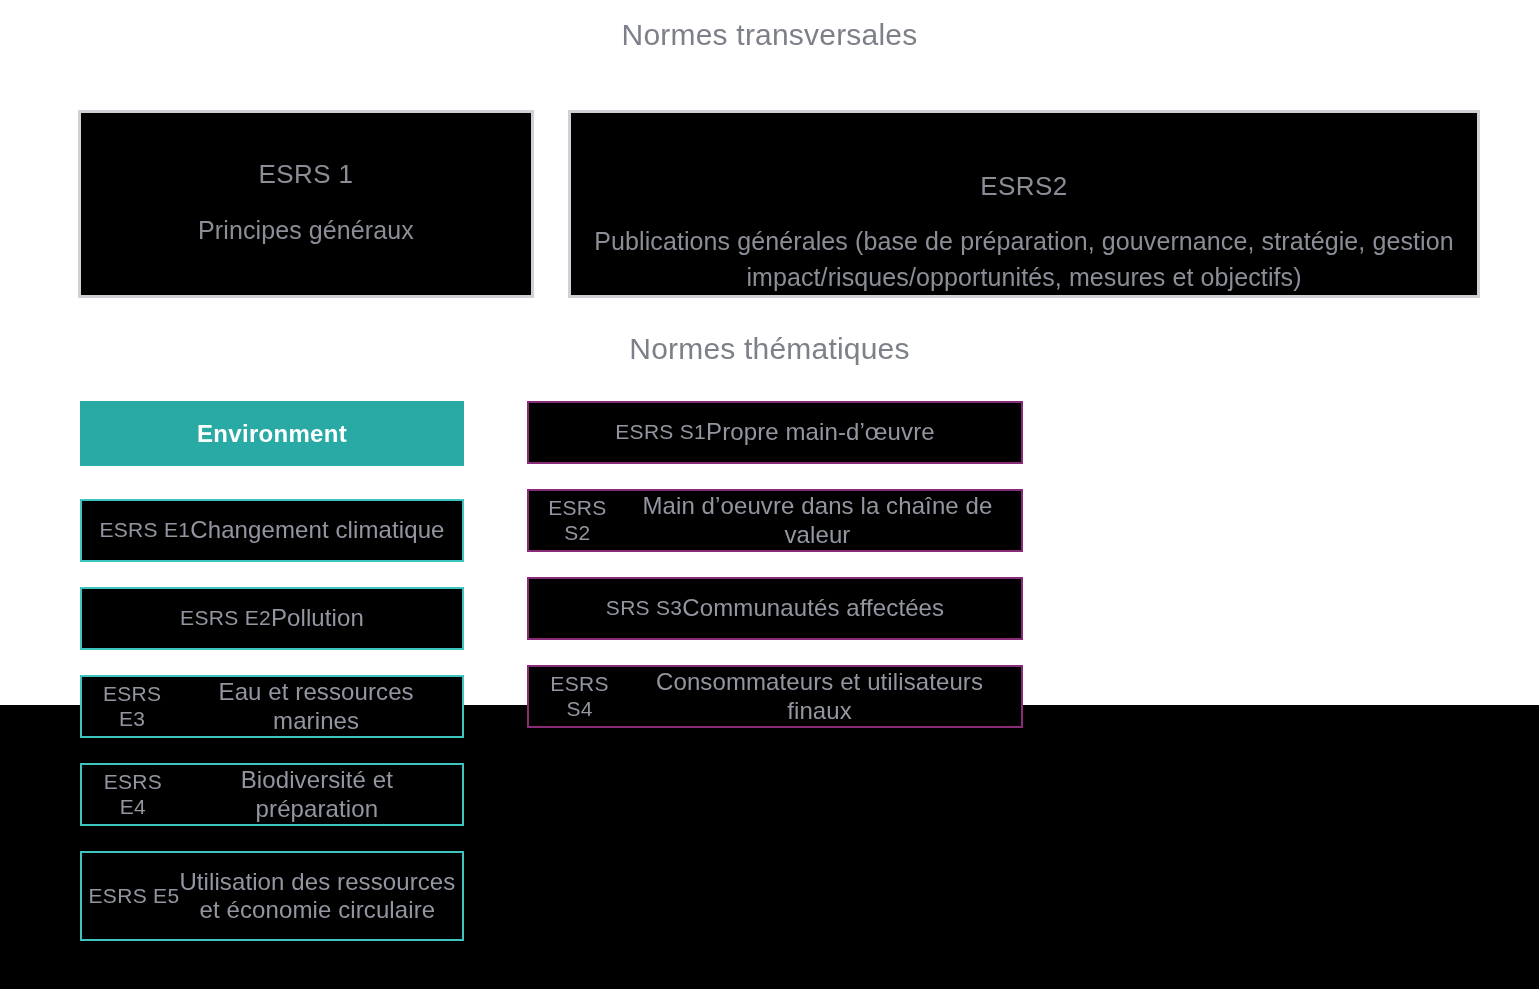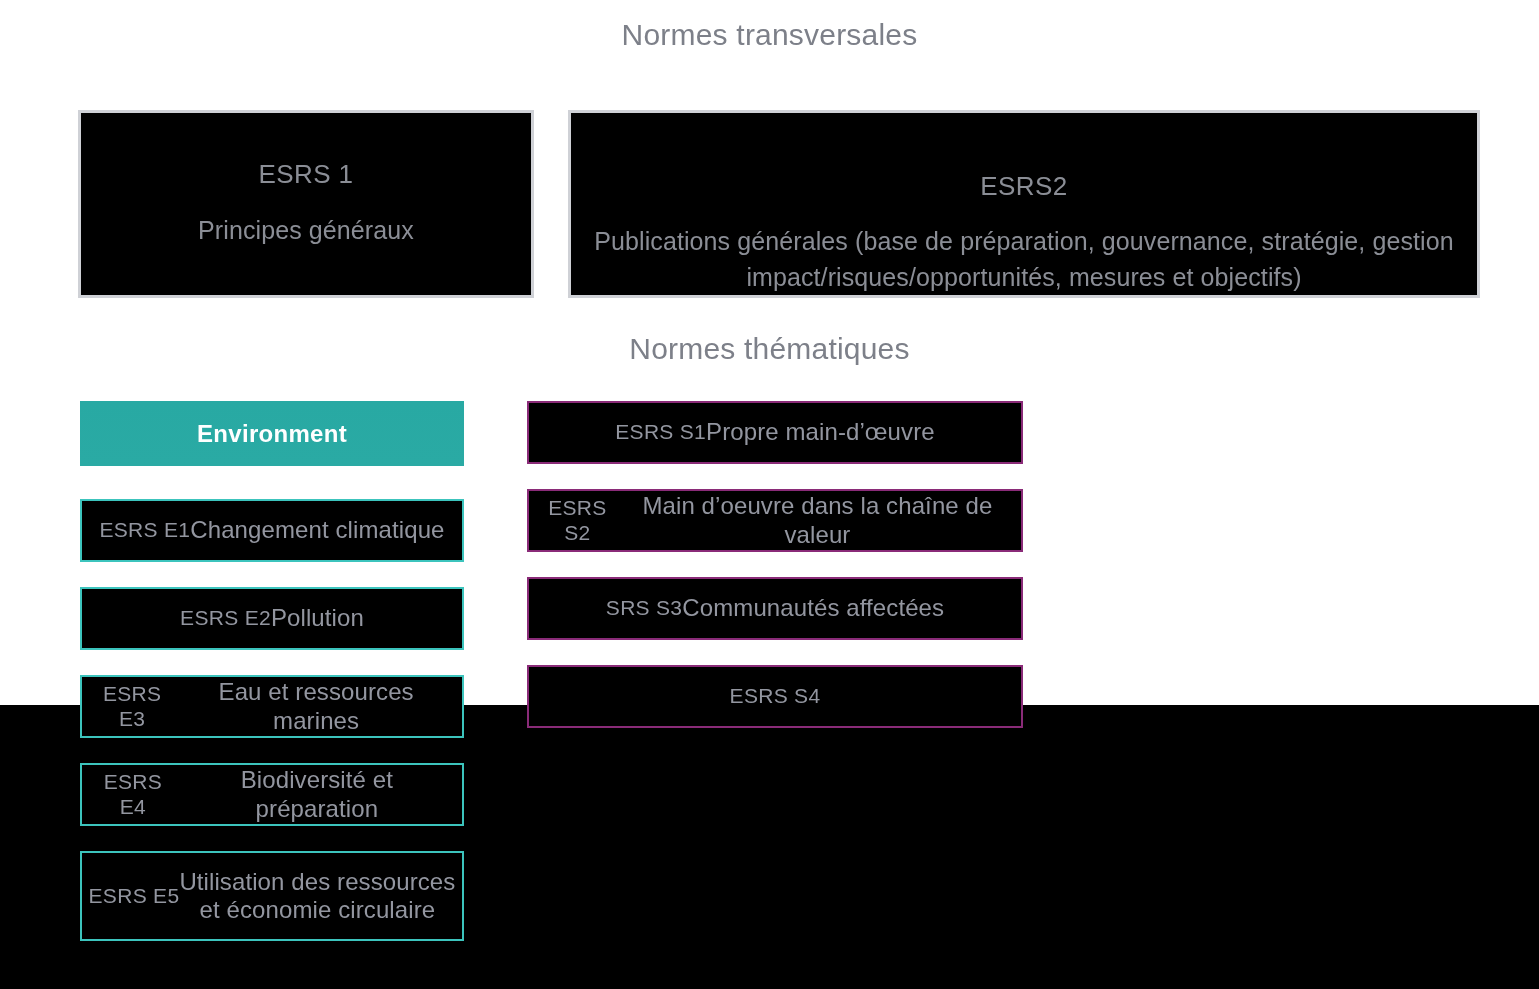--- a/index.html
+++ b/index.html
@@ -197,17 +197,18 @@
     <div class="std-box two-line">
       <div class="std-code">ESRS S2</div>
       <div class="std-name">Main d’oeuvre dans la chaîne de valeur</div>
     </div>
     <div class="std-box two-line">
       <div class="std-code">SRS S3</div>
       <div class="std-name">Communautés affectées</div>
     </div>
     <div class="std-box two-line">
       <div class="std-code">ESRS S4</div>
+      <div class="std-name">Consommateurs et utilisateurs finaux</div>
     </div>
   </div>
 
 
 </div>
 
 </body></html>

